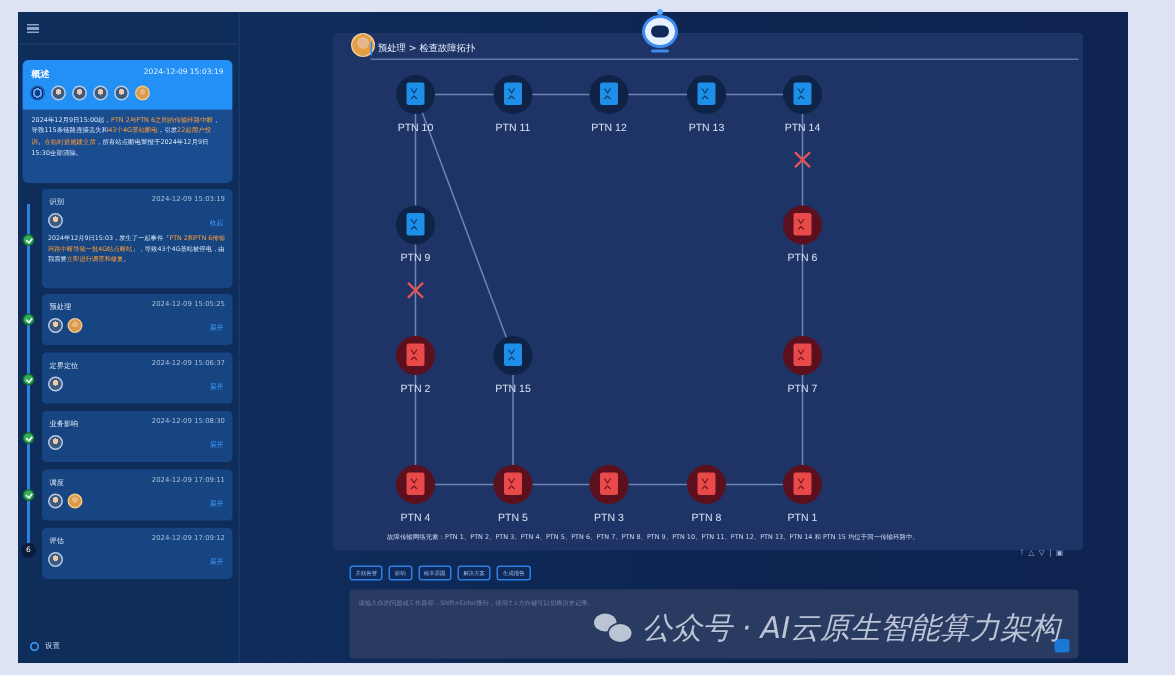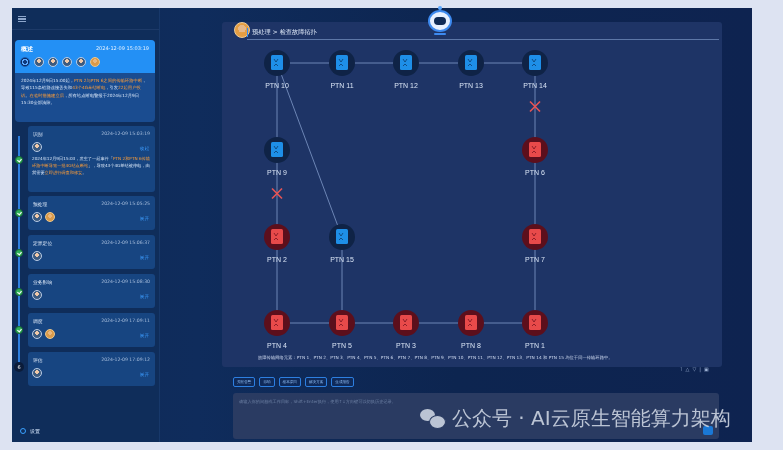--- a/index.html
+++ b/index.html
@@ -42,21 +42,21 @@
   .robot-base { position: absolute; left: 434px; top: 33px; width: 12px; height: 2px; border-radius: 2px; background: #3d8af0; }
   svg.topo { position: absolute; left: 0; top: 0; }
   .node-label { position: absolute; color: #d9e4f5; font-size: 7px; text-align: center; width: 40px; font-family: "Liberation Sans", sans-serif; }
   .summary { position: absolute; left: 258px; top: 355px; color: #cfdaf0; font-size: 4.3px; }
   .feedback { position: absolute; left: 680px; top: 366px; color: #9fb3d6; font-size: 5px; letter-spacing: 3px; }
   .quick { position: absolute; left: 233px; top: 377px; display: flex; gap: 4px; }
   .qbtn { border: 1px solid #2d7fe0; border-radius: 2px; color: #8fbcf2; font-size: 3.6px; padding: 2px 3px; background: #0f2a5a; }
   .input { position: absolute; left: 233px; top: 393px; width: 486px; height: 46px; background: #2a3b62; border-radius: 3px; }
   .ph { position: absolute; left: 6px; top: 6px; color: #6d80a4; font-size: 4.2px; }
   .send { position: absolute; right: 6px; bottom: 4px; width: 10px; height: 9px; background: #1a78d6; border-radius: 2px; }
-  .watermark { position: absolute; left: 420px; top: 405px; color: #c8d0de; font-size: 20px; opacity: 0.92; display: flex; align-items: center; gap: 6px; }
+  .watermark { position: absolute; left: 396px; top: 405px; color: #c8d0de; font-size: 20px; opacity: 0.92; display: flex; align-items: center; gap: 6px; font-style: italic; }
   .wm-icon { width: 26px; height: 20px; position: relative; }
   .wm-icon::before { content: ""; position: absolute; left: 0; top: 0; width: 15px; height: 12px; border-radius: 50%; background: #c8d0de; }
   .wm-icon::after { content: ""; position: absolute; left: 9px; top: 6px; width: 15px; height: 12px; border-radius: 50%; background: #c8d0de; border: 1.5px solid #2a3b62; }
 </style>
 </head>
 <body>
 
 <div class="frame">
   <div class="sidebar">
     <div class="side-head">

